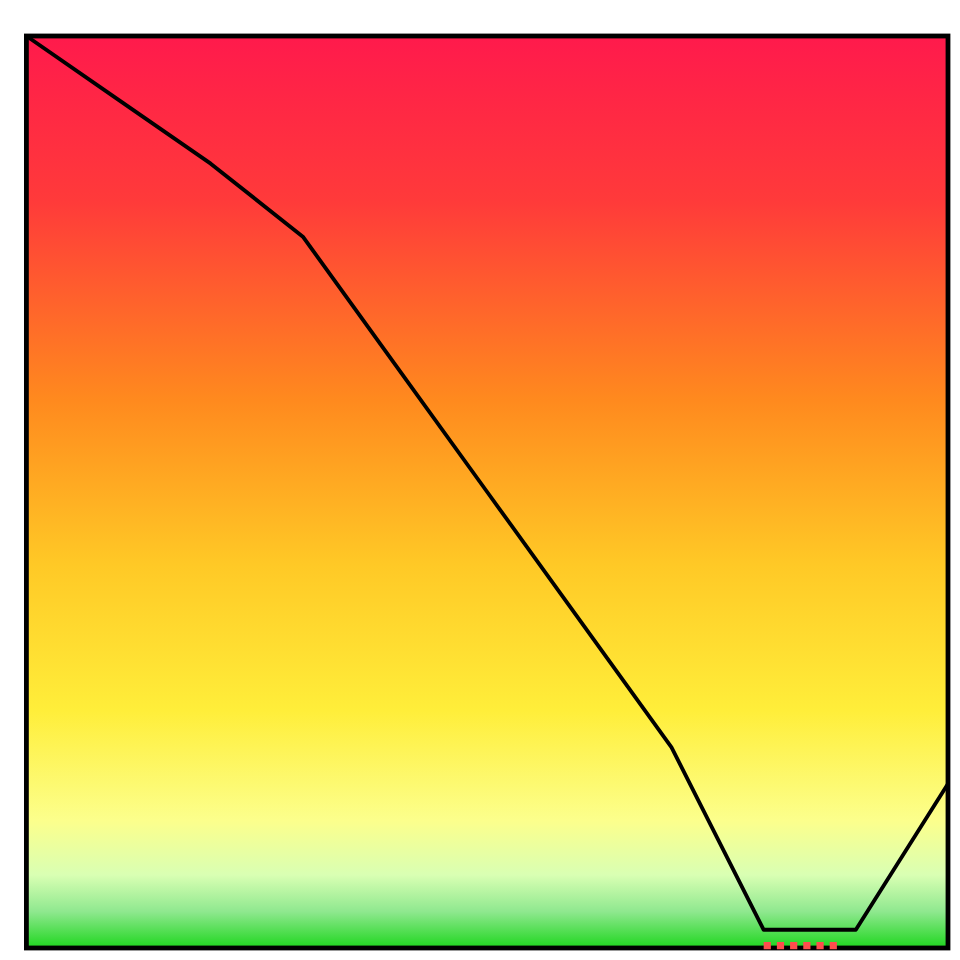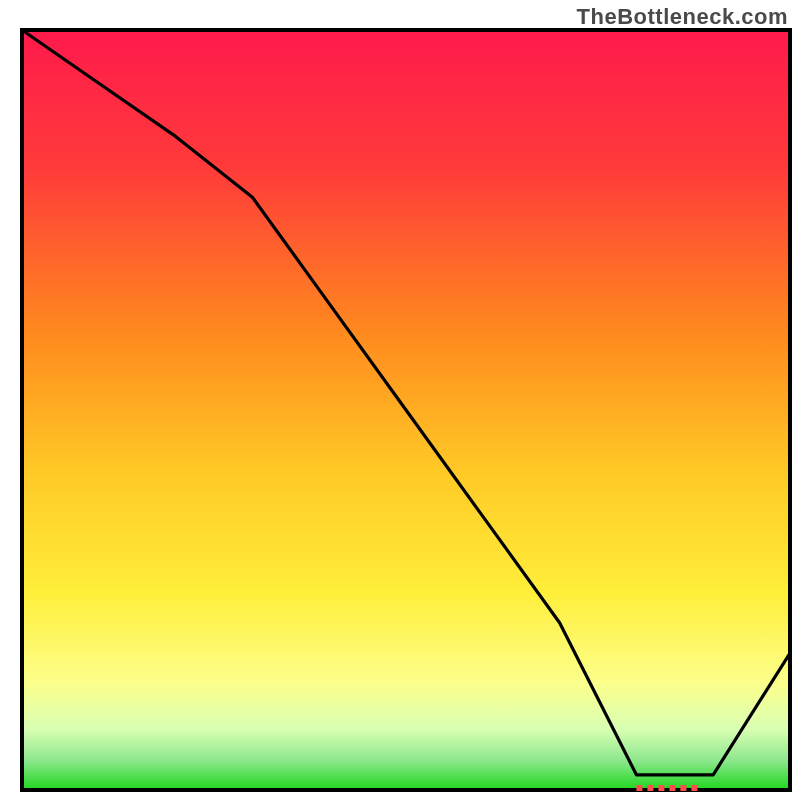--- a/index.html
+++ b/index.html
@@ -31,21 +31,20 @@
     position: absolute;
     top: 0;
     left: 0;
   }
 </style>
 </head>
 <body>
 
 <div class="stage">
 
-  <div class="watermark">TheBottleneck.com</div>
 
   <svg id="chart-svg" width="800" height="800" viewBox="0 0 800 800">
     <defs>
       <linearGradient id="bg-grad" x1="0" y1="0" x2="0" y2="1">
           <stop offset="0%" stop-color="#ff1a4c"></stop>
           <stop offset="18%" stop-color="#ff3a3a"></stop>
           <stop offset="40%" stop-color="#ff8a1e"></stop>
           <stop offset="58%" stop-color="#ffc926"></stop>
           <stop offset="74%" stop-color="#ffee3a"></stop>
           <stop offset="86%" stop-color="#fcff8c"></stop>

